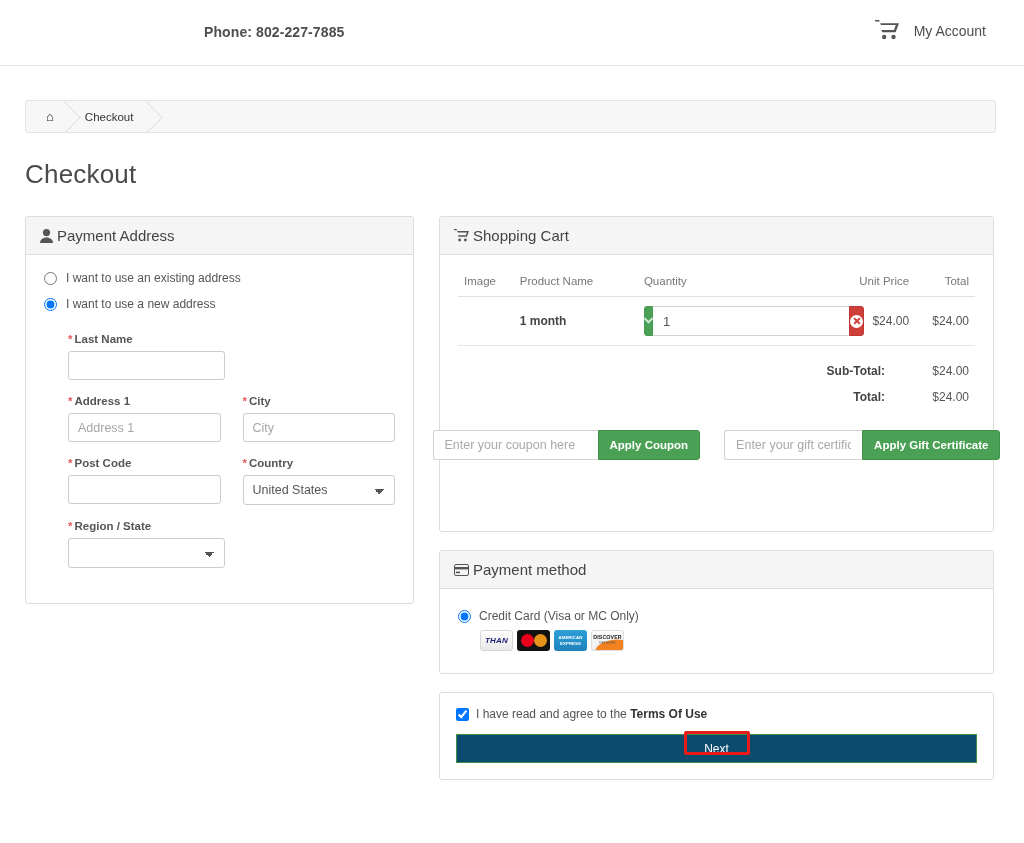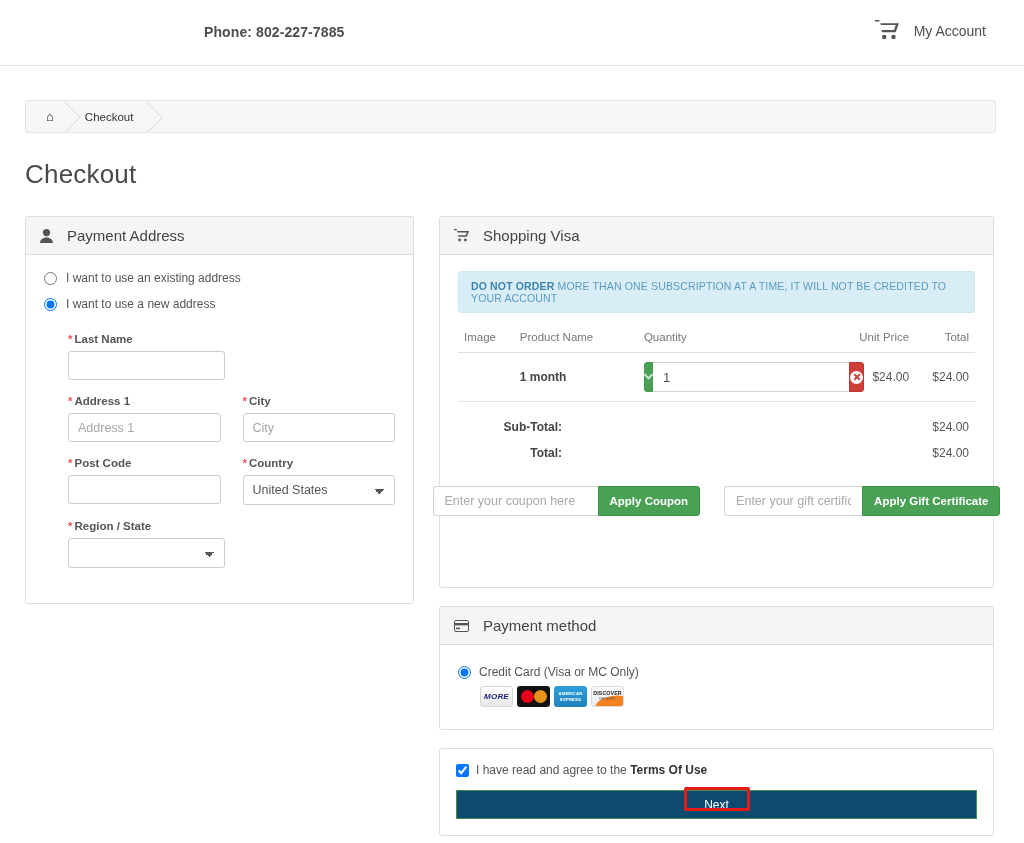--- a/index.html
+++ b/index.html
@@ -108,21 +108,21 @@
     border-radius: 3px;
     background: #fff;
     margin-bottom: 18px;
   }
   .panel-head {
     background: #f5f5f5;
     border-bottom: 1px solid #dddddd;
     padding: 10px 14px;
     display: flex;
     align-items: center;
-    gap: 14px;
+    gap: 4px;
     border-radius: 3px 3px 0 0;
   }
   .panel-head .ptitle {
     font-size: 15px;
     color: #444;
   }
   .panel-head .picon { color: #555; display: flex; align-items: center; }
   .panel-body { padding: 16px 18px 20px 18px; }
 
   
@@ -281,25 +281,24 @@
     width: 8px; height: 1.8px;
     background: #cf3f3a;
   }
   .x-circle::before { transform: rotate(45deg); }
   .x-circle::after { transform: rotate(-45deg); }
 
   
   .totals { margin-top: 12px; }
   .total-row {
     display: flex;
-    justify-content: space-between;
+    justify-content: flex-end;
     align-items: center;
     font-size: 12px;
     padding: 6px 6px;
-    gap: 20px;
   }
   .total-label {
     font-weight: bold;
     color: #444;
     width: 120px;
     text-align: right;
     padding-right: 22px;
   }
   .total-value { color: #555; width: 62px; text-align: right; }
 
@@ -542,27 +541,24 @@
 
     <div class="panel">
       <div class="panel-head">
         <span class="picon">
           <svg width="15" height="13" viewBox="0 0 15 13" fill="#555">
             <path d="M0 0h2.6l.7 2H15l-2.1 5.7H4.5L4 6.2h7.8l1-2.6H3.7L2.8 1.2H0z"></path>
             <circle cx="5.6" cy="11" r="1.4"></circle>
             <circle cx="11.4" cy="11" r="1.4"></circle>
           </svg>
         </span>
-        <span class="ptitle">Shopping Visa</span>
+        <span class="ptitle">Shopping Cart</span>
       </div>
       <div class="panel-body">
 
-        <div class="alert-info">
-          <b>DO NOT ORDER</b><span> MORE THAN ONE SUBSCRIPTION AT A TIME, IT WILL NOT BE CREDITED TO YOUR ACCOUNT</span>
-        </div>
 
         <table class="cart">
           <thead>
             <tr>
               <th class="col-image">Image</th>
               <th class="col-pname">Product Name</th>
               <th class="col-qty">Quantity</th>
               <th class="col-unit ta-right">Unit Price</th>
               <th class="col-total ta-right">Total</th>
             </tr>
@@ -626,21 +622,21 @@
           </svg>
         </span>
         <span class="ptitle">Payment method</span>
       </div>
       <div class="panel-body pm-body">
         <div class="pm-radio">
           <input type="radio" name="pm" id="pm-cc" checked="" style="">
           <label for="pm-cc">Credit Card (Visa or MC Only)</label>
         </div>
         <div class="cards">
-          <div class="card-badge card-visa">MORE</div>
+          <div class="card-badge card-visa">THAN</div>
           <div class="card-badge card-mc">
             <span class="mc-circles">
               <span class="c1"></span>
                 <span class="c2"></span>
             </span>
           </div>
           <div class="card-badge card-amex">AMERICAN EXPRESS</div>
           <div class="card-badge card-disc">
             <span class="disc-swoosh"></span>
             <span class="disc-top">DISCOVER</span>

